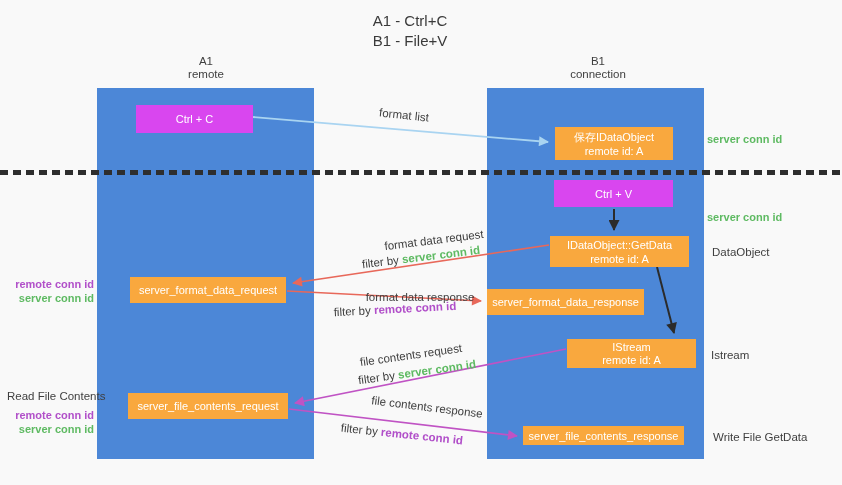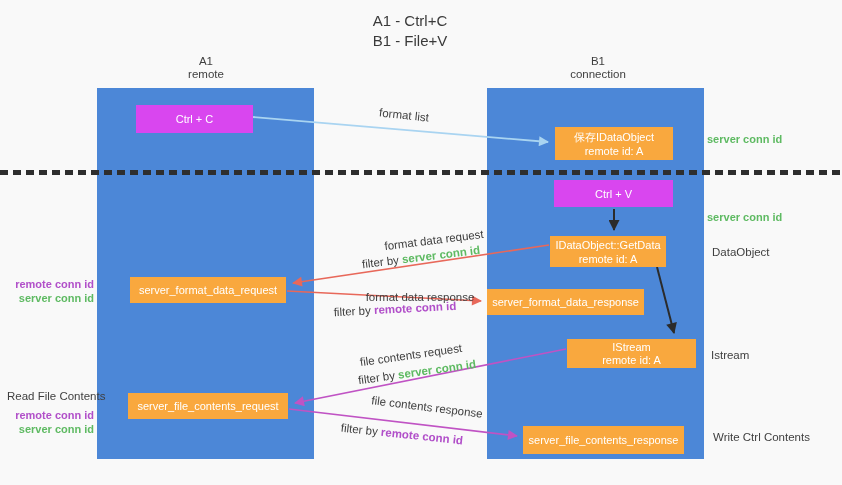--- a/index.html
+++ b/index.html
@@ -91,21 +91,21 @@
 
   <div class="node orange-node" style="left:555px;top:127px;width:118px;height:33px;">
     <div>保存IDataObject</div>
     <div>remote id: A</div>
   </div>
 
   <div class="node green-node" style="left:554px;top:180px;width:119px;height:27px;">
     <div>Ctrl + V</div>
   </div>
 
-  <div class="node orange-node" style="left:550px;top:236px;width:116px;height:31px;">
+  <div class="node orange-node" style="left:550px;top:236px;width:139px;height:31px;">
     <div>IDataObject::GetData</div>
     <div>remote id: A</div>
   </div>
 
   <div class="node orange-node" style="left:130px;top:277px;width:156px;height:26px;">
     <div>server_format_data_request</div>
   </div>
 
   <div class="node orange-node" style="left:487px;top:289px;width:157px;height:26px;">
     <div>server_format_data_response</div>
@@ -113,21 +113,21 @@
 
   <div class="node orange-node" style="left:567px;top:339px;width:129px;height:29px;line-height:13px;">
     <div>IStream</div>
     <div>remote id: A</div>
   </div>
 
   <div class="node orange-node" style="left:128px;top:393px;width:160px;height:26px;">
     <div>server_file_contents_request</div>
   </div>
 
-  <div class="node orange-node" style="left:523px;top:426px;width:161px;height:28px;">
+  <div class="node orange-node" style="left:523px;top:426px;width:161px;height:19px;">
     <div>server_file_contents_response</div>
   </div>
 
   <div class="lbl ctr" style="left:404px;top:115px;transform:translate(-50%,-50%) rotate(6deg);">format list</div>
 
   <div class="lbl ctr" style="left:434px;top:240px;transform:translate(-50%,-50%) rotate(-7deg);">format data request</div>
 
   <div class="lbl ctr" style="left:421px;top:257px;transform:translate(-50%,-50%) rotate(-7deg);">
     <span>filter by</span>
     <span class="green-t">server conn id</span>
@@ -151,21 +151,21 @@
 
   <div class="lbl ctr" style="left:402px;top:434px;transform:translate(-50%,-50%) rotate(6deg);">
     <span>filter by</span>
     <span class="purple-t">remote conn id</span>
   </div>
 
   <div class="lbl green-t" style="left:707px;top:133px;font-size:11px;">server conn id</div>
   <div class="lbl green-t" style="left:707px;top:211px;font-size:11px;">server conn id</div>
   <div class="lbl" style="left:712px;top:246px;">DataObject</div>
   <div class="lbl" style="left:711px;top:349px;">Istream</div>
-  <div class="lbl" style="left:713px;top:431px;">Write Ctrl Contents</div>
+  <div class="lbl" style="left:713px;top:431px;">Write File GetData</div>
 
   <div class="left-ids" style="top:278px;">
     <div class="purple-t">remote conn id</div>
     <div class="green-t">server conn id</div>
   </div>
 
   <div class="lbl" style="left:7px;top:390px;">Read File Contents</div>
 
   <div class="left-ids" style="top:409px;">
     <div class="purple-t">remote conn id</div>

